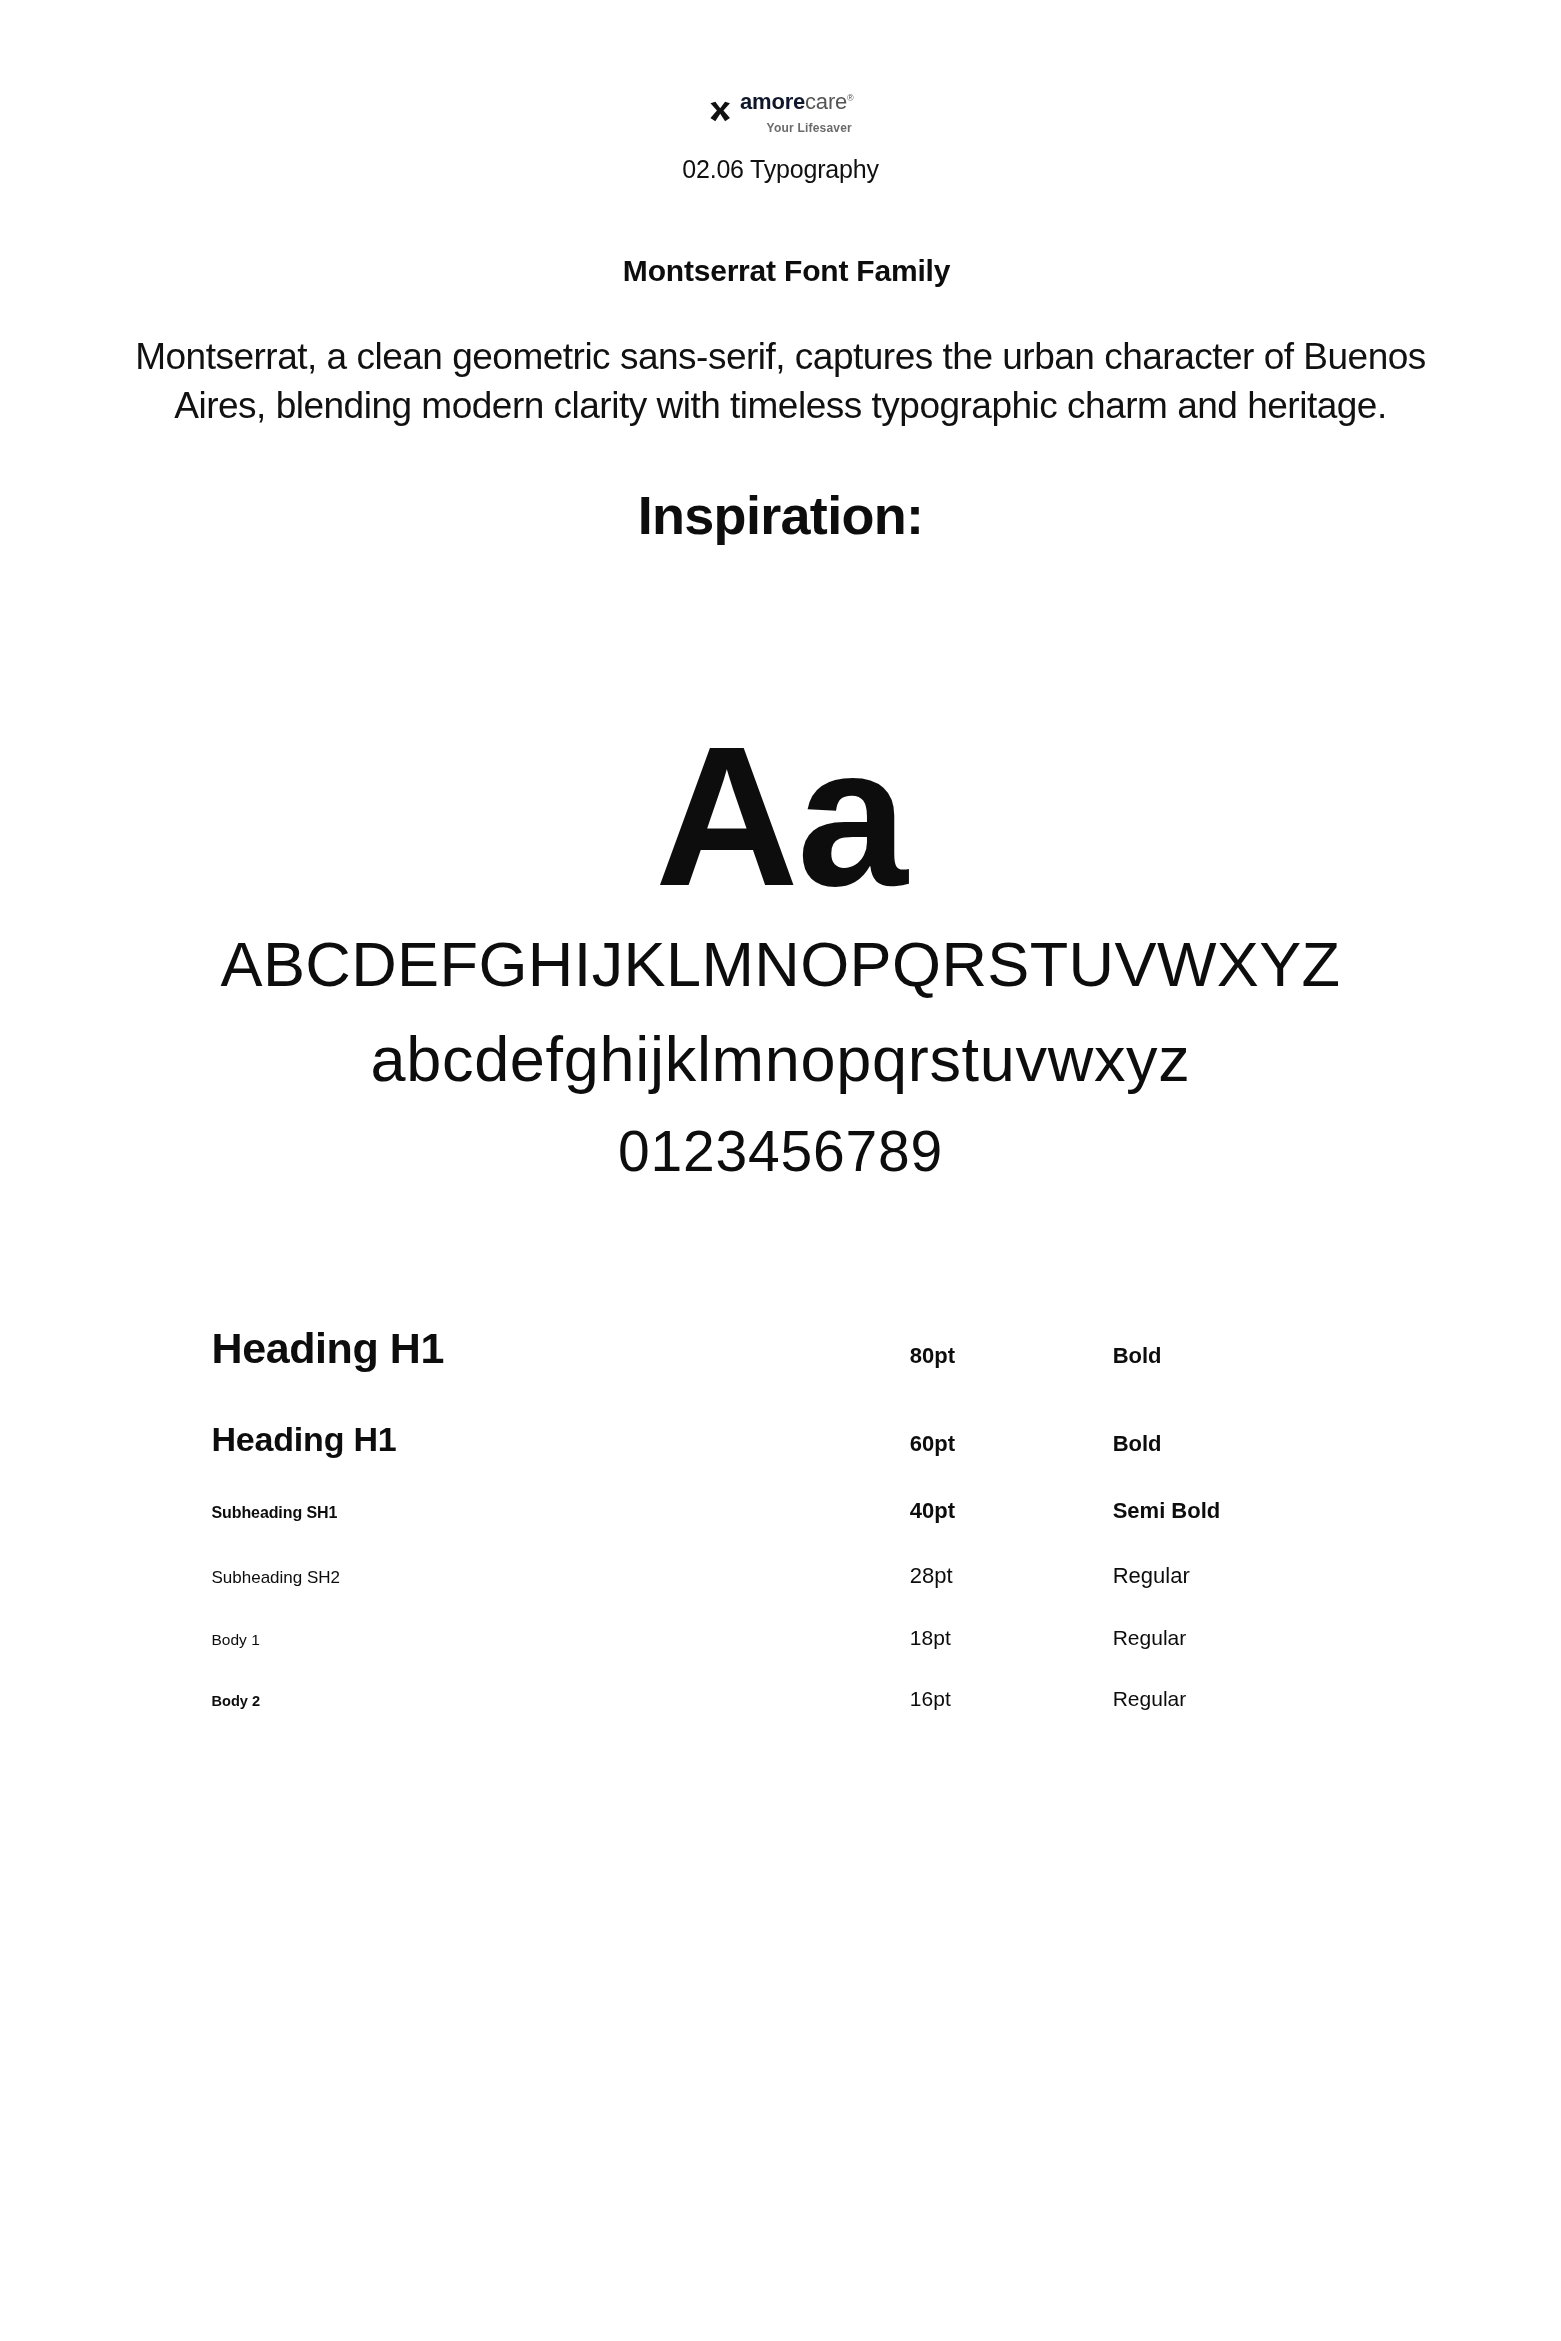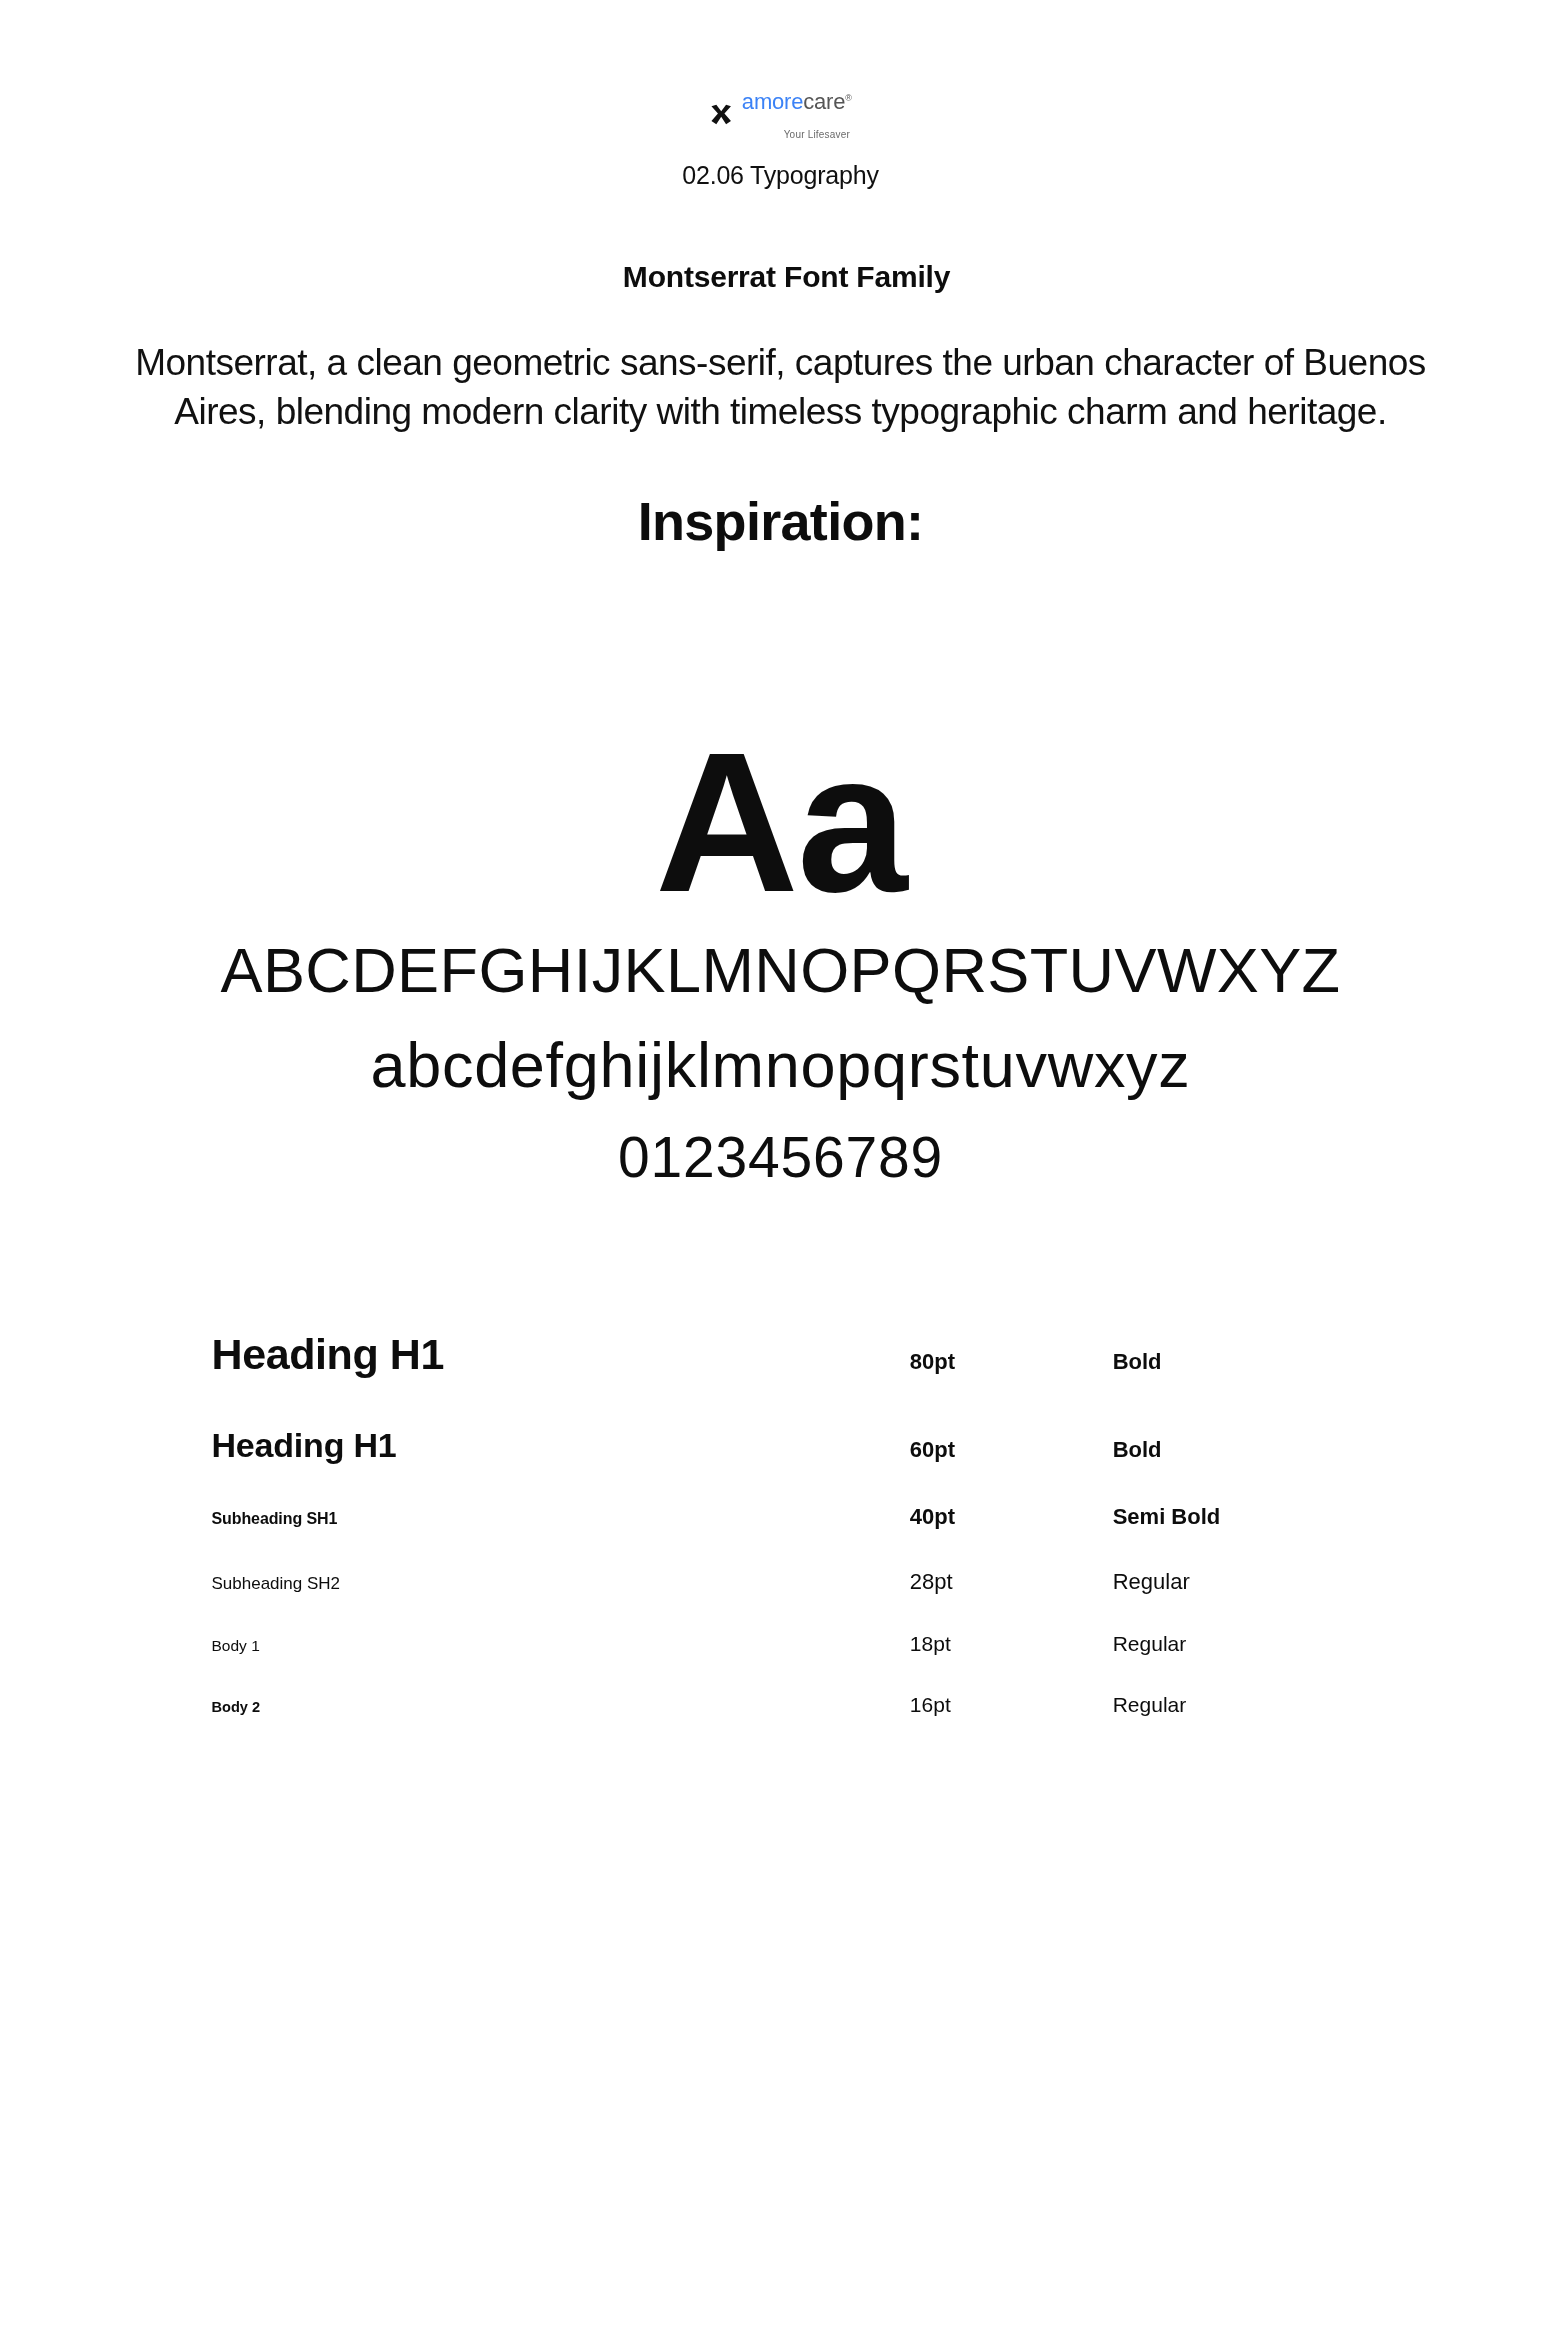--- a/index.html
+++ b/index.html
@@ -37,30 +37,31 @@
     display: flex;
     flex-direction: column;
     align-items: flex-start;
     line-height: 1;
   }
   .brand-line1 {
     font-size: 22px;
     letter-spacing: -0.2px;
     white-space: nowrap;
   }
-  .brand-line1 .b-amore { font-weight: 400; color: #3b82f6; }
+  .brand-line1 .b-amore { font-weight: 700; color: #0f172a; }
   .brand-line1 .b-care { font-weight: 400; color: #555; }
   .brand-line1 .b-tm { font-size: 9px; vertical-align: super; color: #555; }
   .brand-line2 {
-    font-size: 10px;
+    font-size: 12px;
     color: #6b6b6b;
     letter-spacing: 0.2px;
-    margin-top: 17px;
+    margin-top: 9px;
     align-self: flex-end;
     padding-right: 1.6px;
+    font-weight: bold;
   }
 
   
   .section-label {
     text-align: center;
     font-size: 25px;
     font-weight: 400;
     color: #101010;
     margin-top: 21px;
     letter-spacing: -0.2px;

